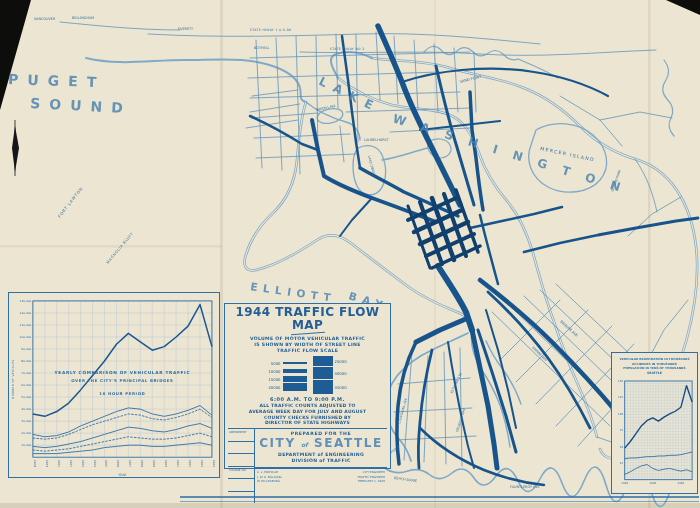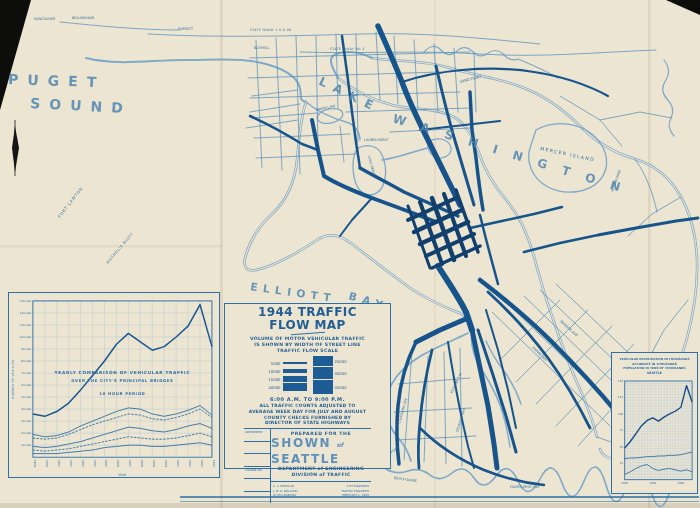--- a/index.html
+++ b/index.html
@@ -3,21 +3,21 @@
 <meta charset="utf-8">
 <style>
   html,body{margin:0;padding:0;background:#0d0d0c;}
   .stage{position:relative;width:700px;height:508px;overflow:hidden;background:#0d0d0c;
          font-family:"DejaVu Sans",sans-serif;}
   .stage svg{position:absolute;left:0;top:0;}
   .map-label{fill:#35719f;}
   .lbl-big{fill:#4f87b2;font-weight:600;opacity:.85;}
   
   .title-block{position:absolute;left:224px;top:303px;width:167px;height:166px;box-sizing:border-box;
-    border:1.6px solid #2e6fa6;background:#ece5d1;color:#235e96;padding:2px 19px;z-index:3;}
+    border:1.6px solid #2e6fa6;background:#ece5d1;color:#235e96;padding:2px 3px;z-index:3;}
   .tb-title{font-size:12px;font-weight:bold;letter-spacing:.4px;text-align:center;line-height:13px;}
   .tb-swash{width:34px;height:0;border-bottom:1.2px solid #2e6fa6;margin:1px auto 2px auto;transform:rotate(-4deg);}
   .tb-sub{font-size:4.6px;font-weight:600;letter-spacing:.3px;text-align:center;line-height:6px;}
   .tb-scale{display:flex;justify-content:center;align-items:center;gap:6px;margin:2px 0;}
   .sc-left .sc-row{display:flex;align-items:center;gap:2px;height:8px;}
   .sc-lab{font-size:3.8px;width:18px;text-align:right;}
   .sc-bar{background:#1d5c94;width:24px;}
   .sc-right{display:flex;flex-direction:column;gap:1px;}
   .sc-seg{display:flex;align-items:center;gap:2px;}
   .sc-block{background:#1d5c94;width:20px;}
@@ -277,21 +277,21 @@
         <div class="amend-cell">AMENDMENT</div>
         <div class="amend-cell"></div>
         <div class="amend-cell"></div>
         <div class="amend-cell">CHANGE NO.</div>
         <div class="amend-cell"></div>
         <div class="amend-cell"></div>
       </div>
       <div class="tb-main">
         <div class="tb-prep">PREPARED FOR THE</div>
         <div class="tb-city">
-          <span>SHOWN</span>
+          <span>CITY</span>
           <span class="of">of</span>
           <span>SEATTLE</span>
         </div>
         <div class="tb-dept">DEPARTMENT of ENGINEERING</div>
         <div class="tb-dept">DIVISION of TRAFFIC</div>
         <div class="tb-sign">
           <div class="sign-col">
             <div>C. L. MAYVILLE</div>
             <div>J. W. A. BOLLONG</div>
             <div>W. ED LEABURG</div>

